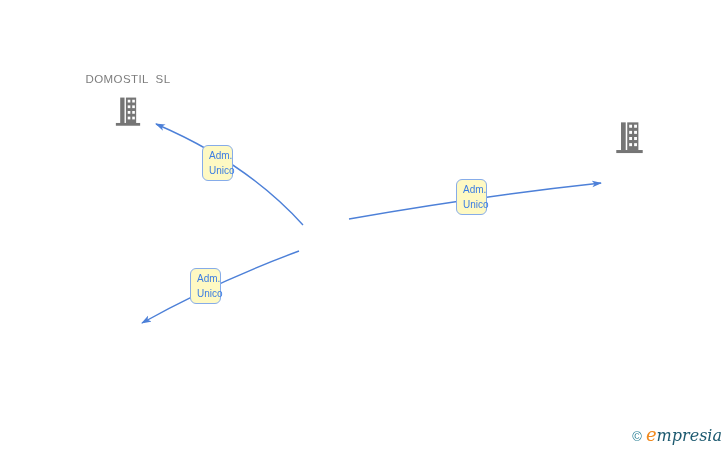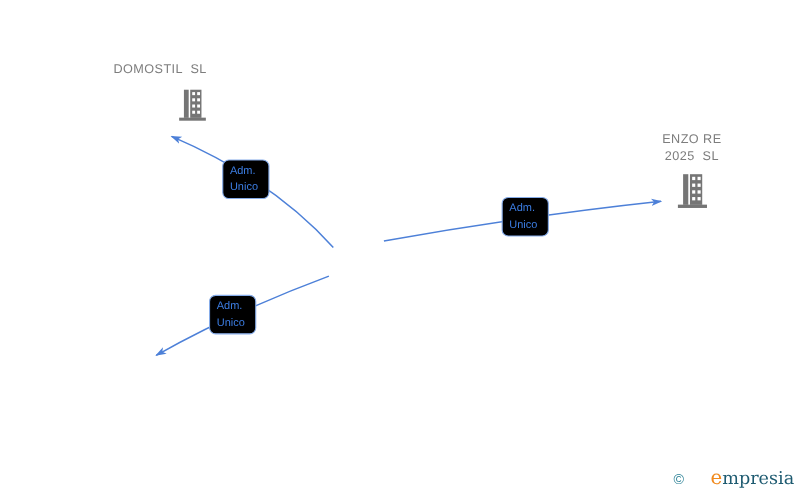--- a/index.html
+++ b/index.html
@@ -37,24 +37,24 @@
     white-space: pre-wrap;
     line-height: 14.5px;
     cursor: pointer;
   }
   .node-icon { cursor: pointer; }
   .company-label-top { margin-bottom: 7px; }
   .company-label-bottom { margin-top: 6px; }
   .person-label { margin-top: 4px; line-height: 15px; }
   .edge-chip {
     position: absolute;
-    width: 43px;
+    width: 31px;
     height: 36px;
     box-sizing: border-box;
-    background: #000000;
+    background: #fef9c3;
     border: 1.5px solid #86ace9;
     border-radius: 6px;
     color: #3c7de2;
     font-size: 10px;
     line-height: 14.5px;
     padding: 3px 0 0 6px;
     white-space: pre-line;
     z-index: 3;
   }
   #footer-logo {
@@ -67,22 +67,22 @@
     gap: 4px;
     cursor: pointer;
   }
   .logo-copyright {
     color: #2b8196;
     font-size: 13px;
     font-family: "Liberation Sans", sans-serif;
   }
   .logo-brand {
     font-family: "DejaVu Serif", serif;
+    font-style: italic;
     font-size: 16px;
-    margin-left: 20px;
   }
   .logo-brand-e {
     color: #f18a1e;
     font-size: 18px;
   }
   .logo-brand-rest {
     color: #1d5a70;
   }
 </style>
 </head>
@@ -94,40 +94,38 @@
     <defs>
       <marker id="arrow" markerUnits="userSpaceOnUse" markerWidth="11" markerHeight="9" refX="9" refY="4" orient="auto">
         <path d="M0,0.6 L10,4 L0,7.4 L2.6,4 z" fill="#4d80d8"></path>
       </marker>
     </defs>
     <path class="edge-path" d="M303,225 Q247,163 156,124" marker-end="url(#arrow)"></path>
     <path class="edge-path" d="M349,219 Q480,196 601,183" marker-end="url(#arrow)"></path>
     <path class="edge-path" d="M299,251 Q213,283 142,323" marker-end="url(#arrow)"></path>
   </svg>
 
-  <div class="node" style="left:68px; top:56px; width:120px;align-items:flex-end;">
+  <div class="node" style="left:68px; top:72px; width:120px;">
     <div class="node-label company-label-top">DOMOSTIL  SL</div>
     <svg class="node-icon" width="26" height="34" viewBox="0 0 30 36" fill="#757575">
       <rect x="1" y="31.8" width="28" height="3.2"></rect>
       <rect x="6" y="2.5" width="5" height="29.5"></rect>
       <rect x="12.6" y="2.5" width="11.8" height="29.5"></rect>
       <rect x="14.7" y="5" width="3" height="3.2" fill="#ffffff"></rect>
       <rect x="19.9" y="5" width="3" height="3.2" fill="#ffffff"></rect>
       <rect x="14.7" y="11.5" width="3" height="3.2" fill="#ffffff"></rect>
       <rect x="19.9" y="11.5" width="3" height="3.2" fill="#ffffff"></rect>
       <rect x="14.7" y="18" width="3" height="3.2" fill="#ffffff"></rect>
       <rect x="19.9" y="18" width="3" height="3.2" fill="#ffffff"></rect>
       <rect x="14.7" y="24.5" width="3" height="3.2" fill="#ffffff"></rect>
       <rect x="19.9" y="24.5" width="3" height="3.2" fill="#ffffff"></rect>
     </svg>
   </div>
 
   <div class="node" style="left:569px; top:120px; width:120px;">
-    <div class="node-label company-label-top">ENZO RE
-2025  SL</div>
     <svg class="node-icon" width="29" height="34" viewBox="0 0 30 36" fill="#757575">
       <rect x="1" y="31.8" width="28" height="3.2"></rect>
       <rect x="6" y="2.5" width="5" height="29.5"></rect>
       <rect x="12.6" y="2.5" width="11.8" height="29.5"></rect>
       <rect x="14.7" y="5" width="3" height="3.2" fill="#ffffff"></rect>
       <rect x="19.9" y="5" width="3" height="3.2" fill="#ffffff"></rect>
       <rect x="14.7" y="11.5" width="3" height="3.2" fill="#ffffff"></rect>
       <rect x="19.9" y="11.5" width="3" height="3.2" fill="#ffffff"></rect>
       <rect x="14.7" y="18" width="3" height="3.2" fill="#ffffff"></rect>
       <rect x="19.9" y="18" width="3" height="3.2" fill="#ffffff"></rect>

